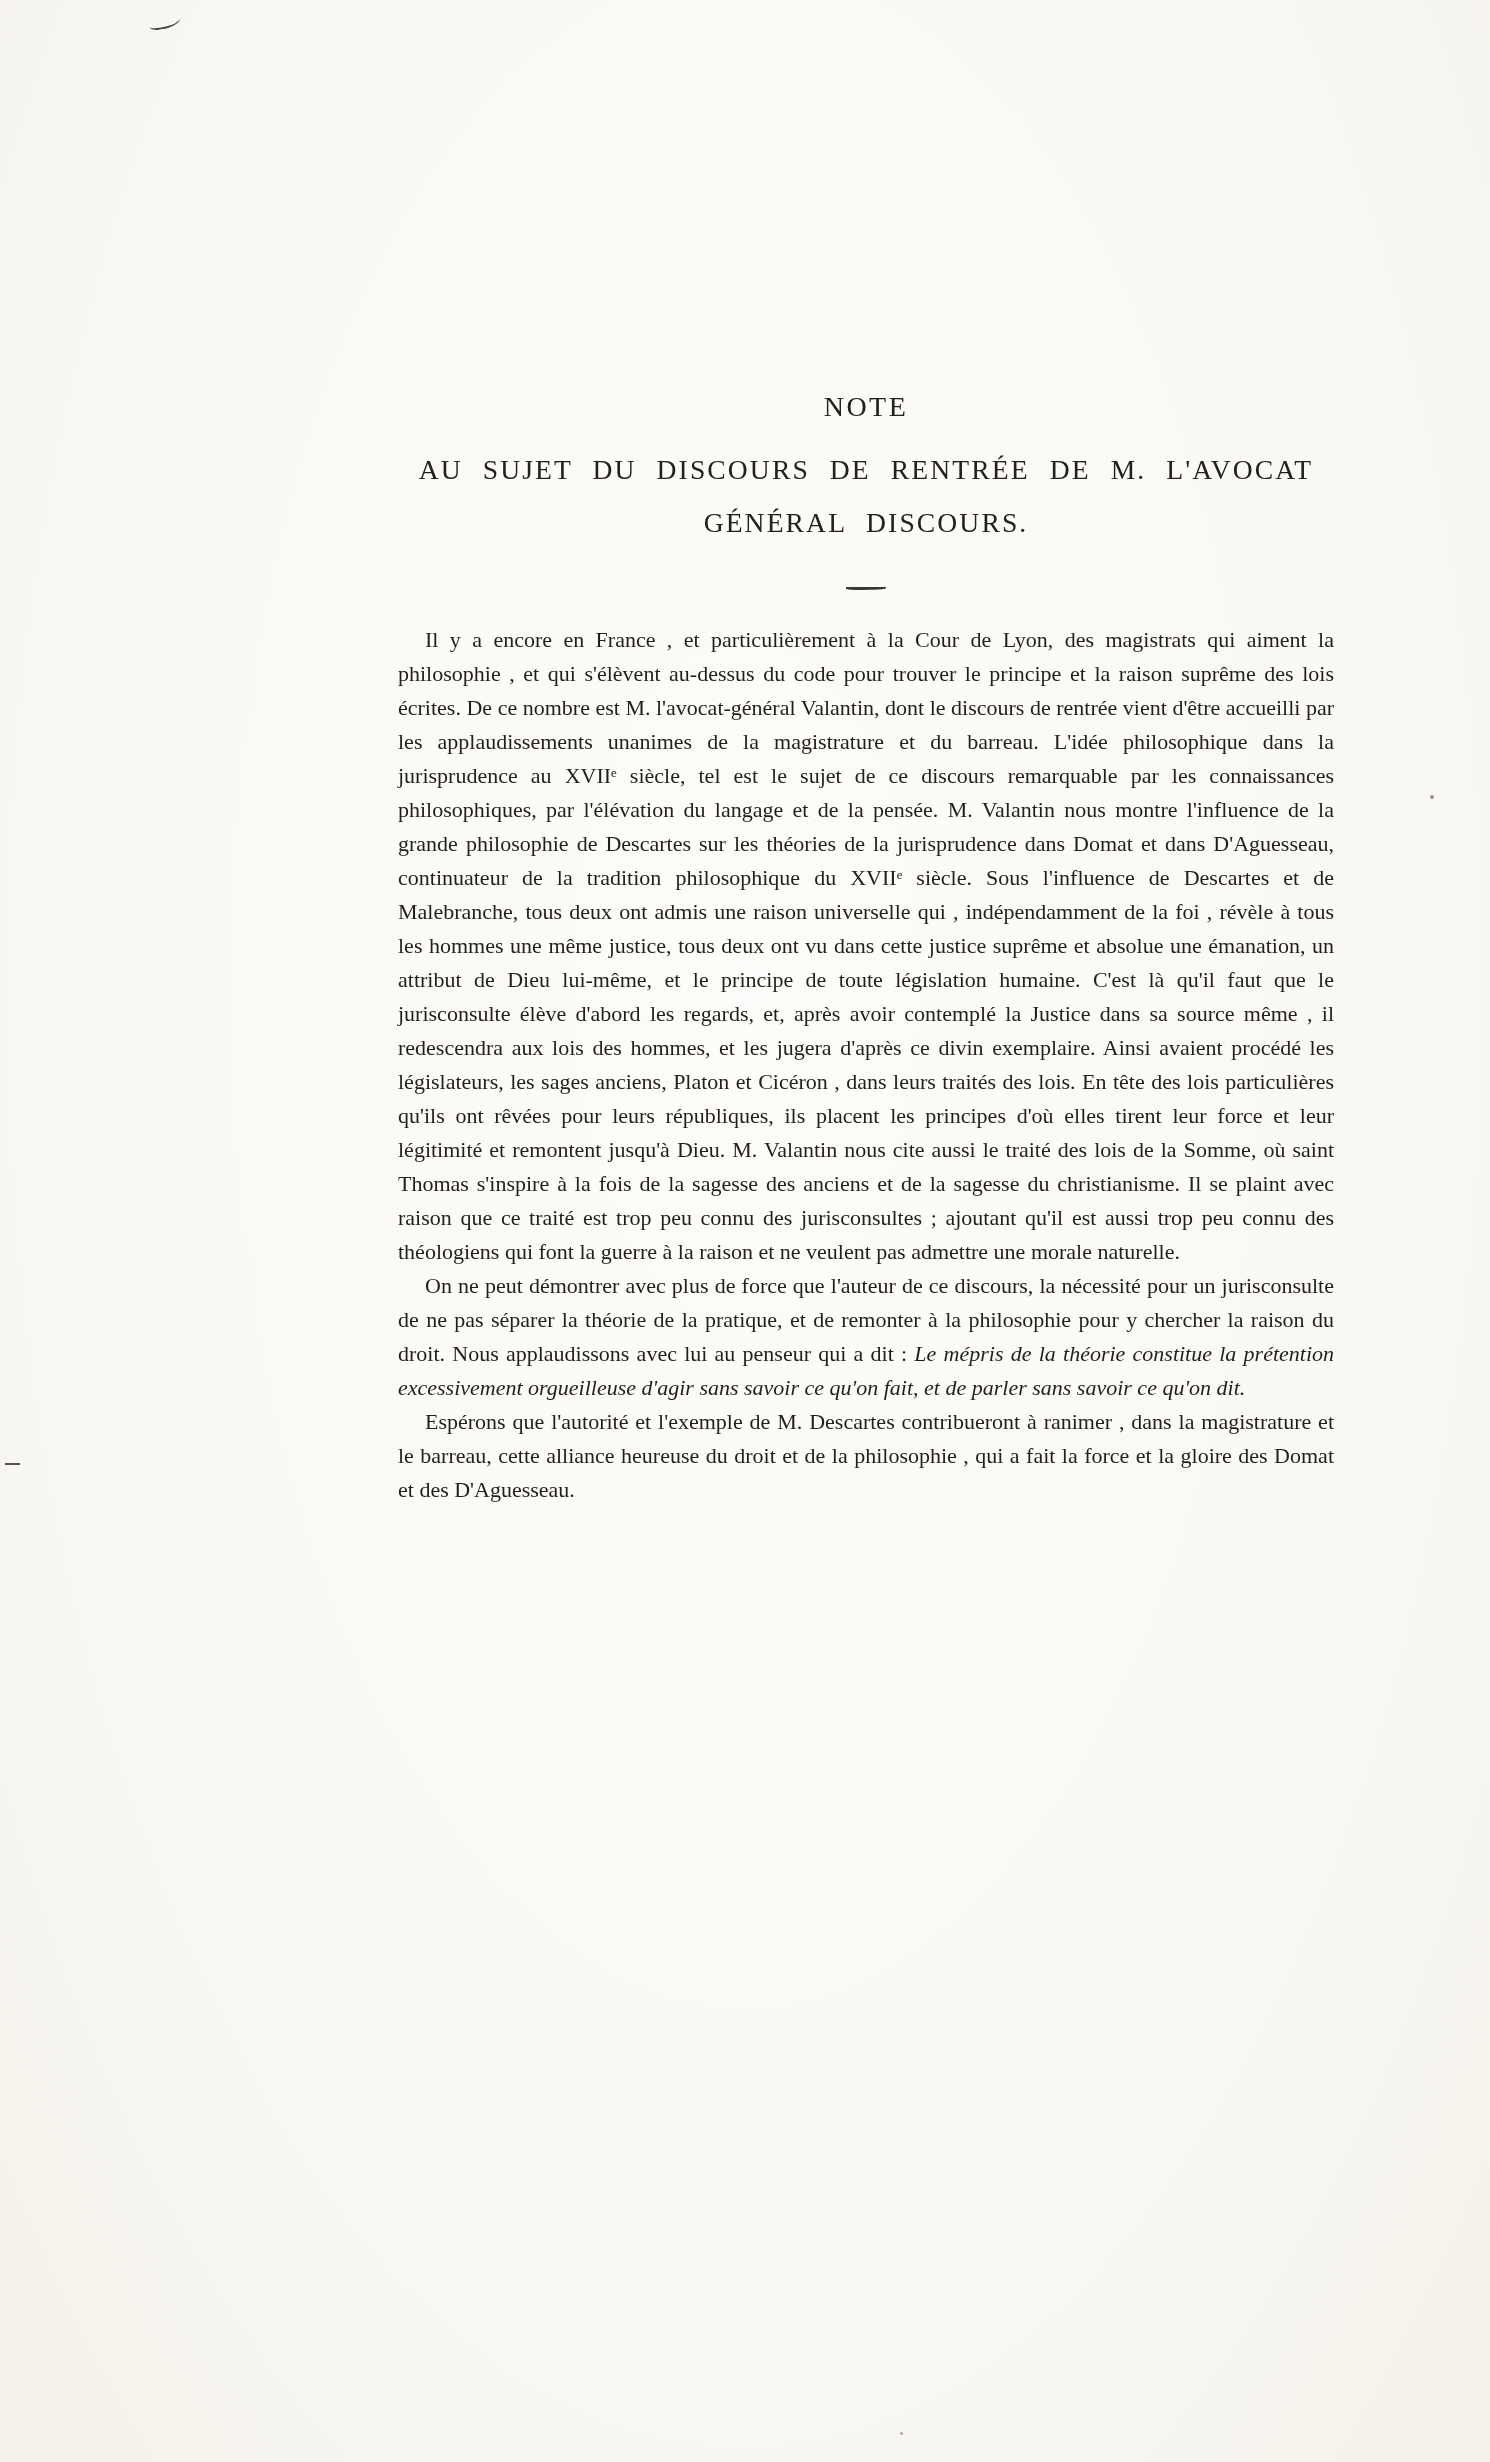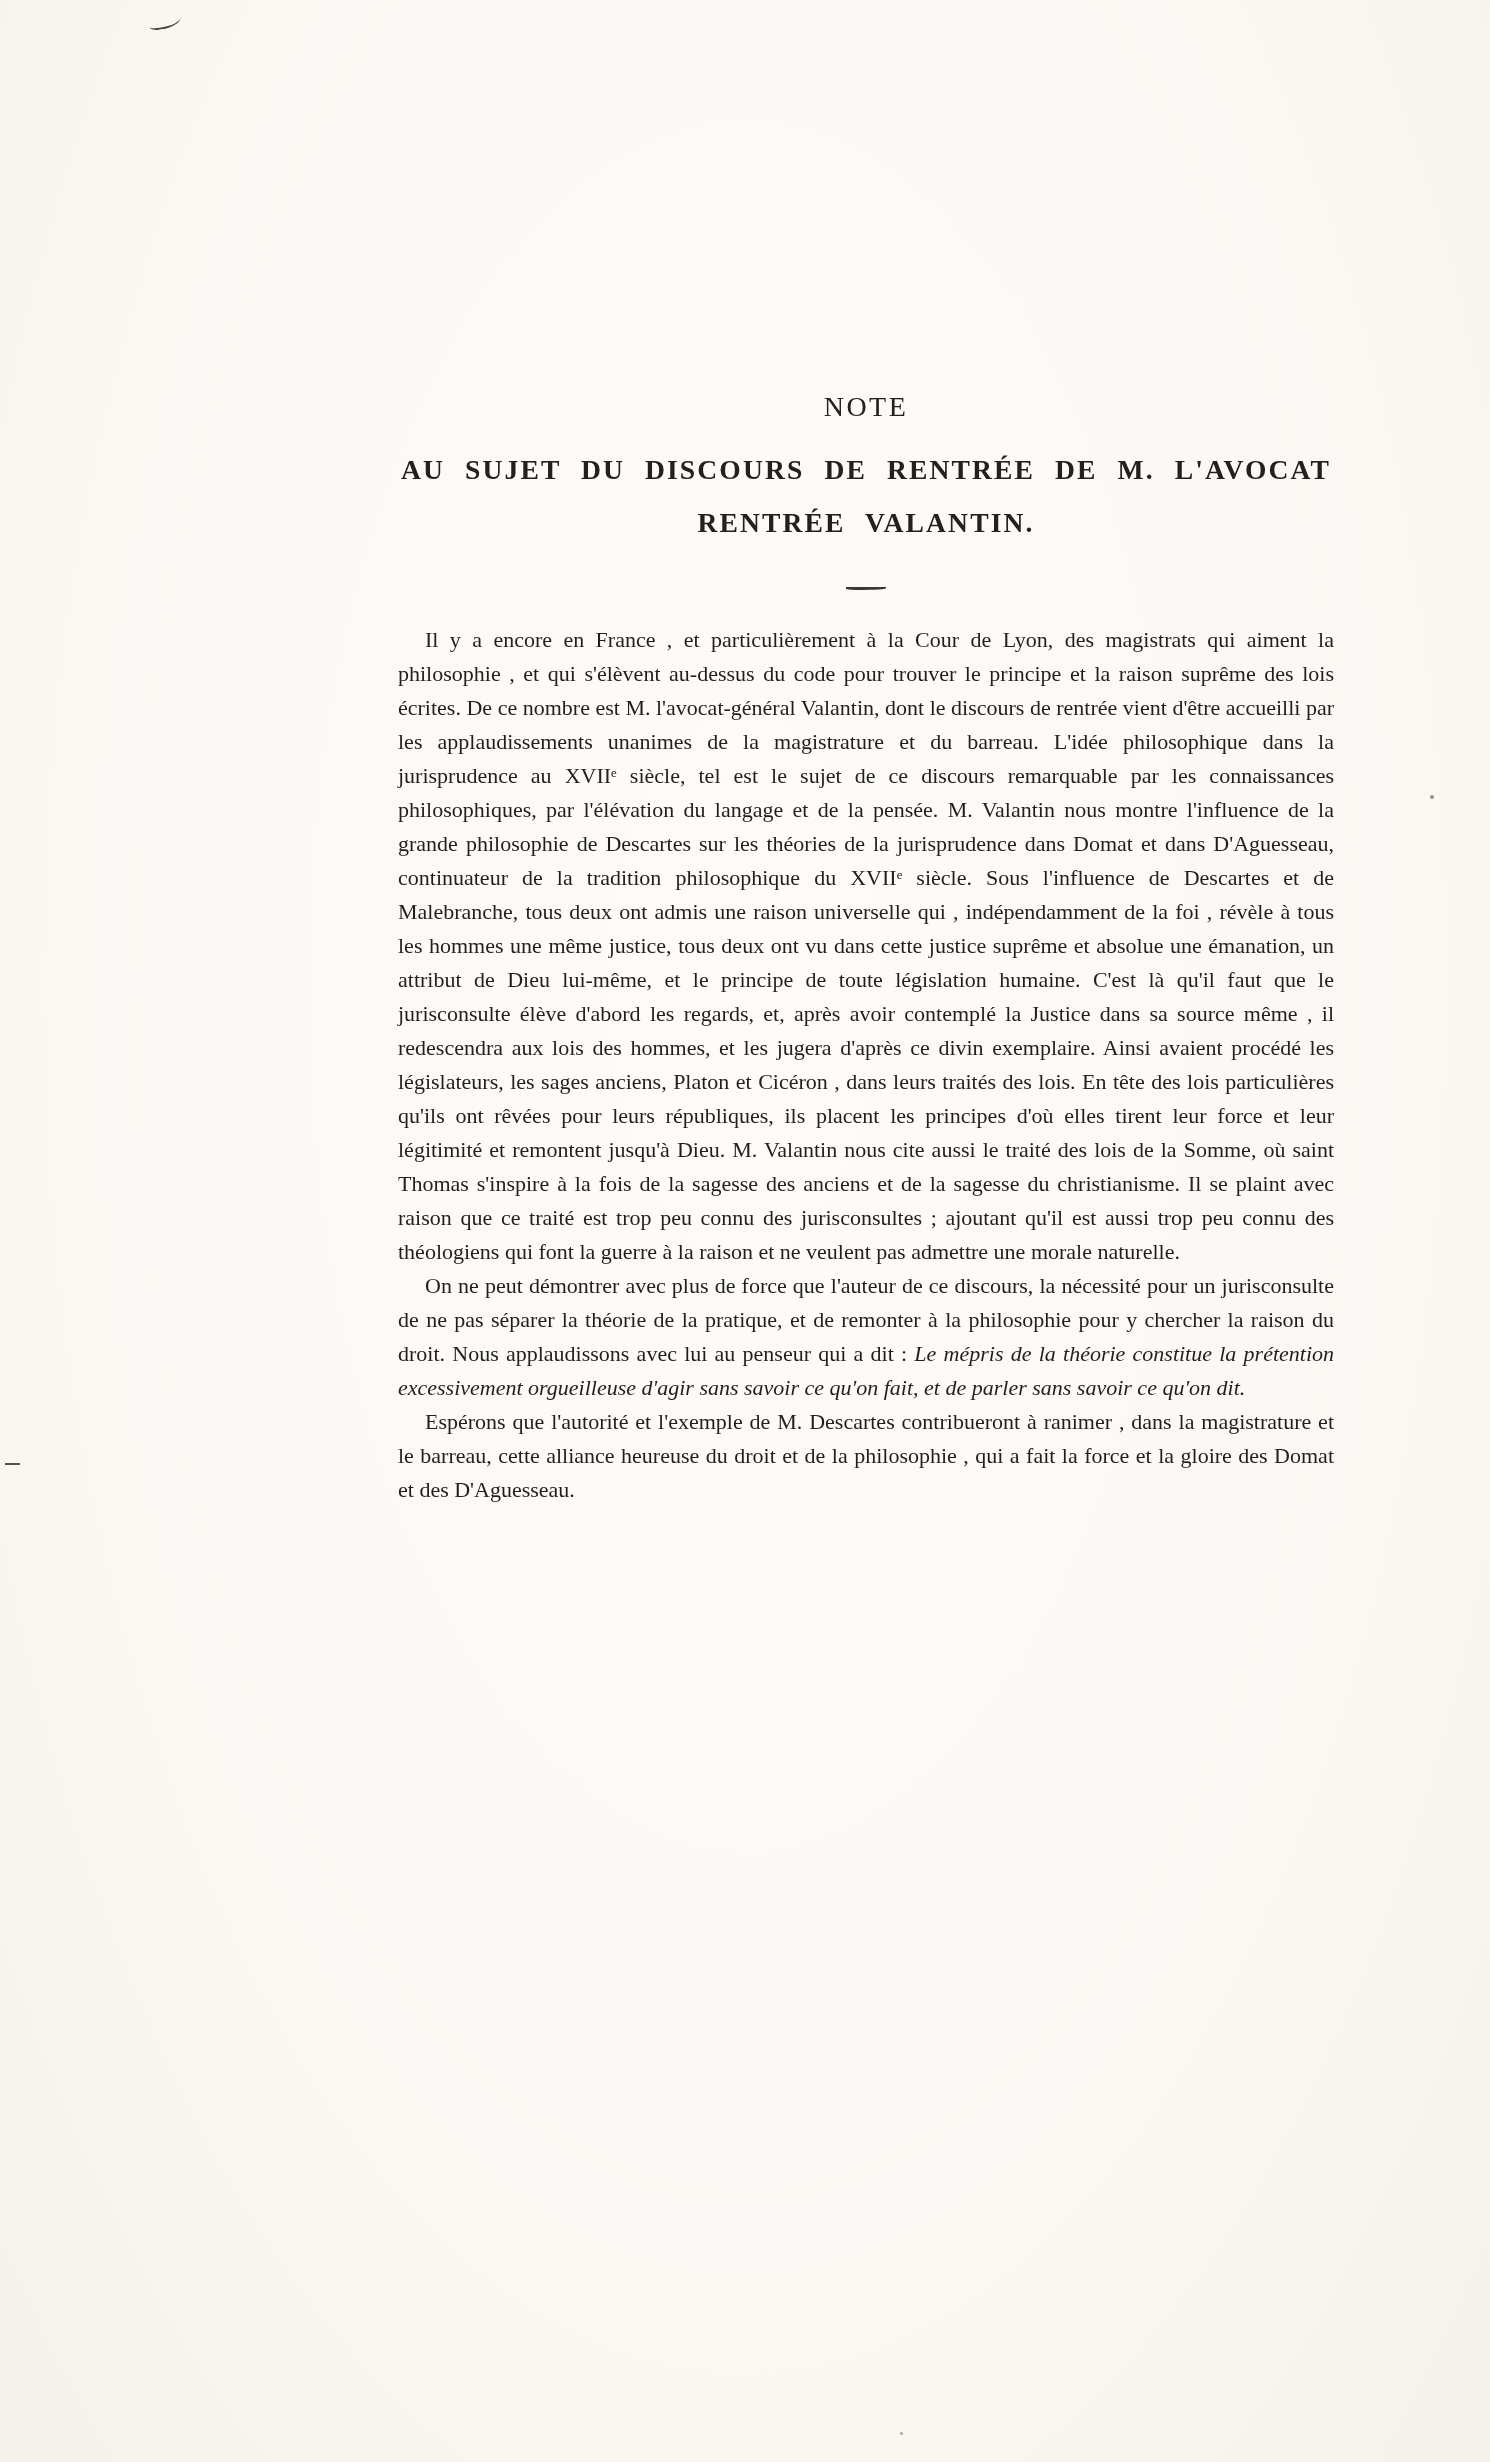--- a/index.html
+++ b/index.html
@@ -29,21 +29,21 @@
     text-align: center;
     font-size: 28px;
     font-weight: normal;
     letter-spacing: 2.5px;
     line-height: 1;
   }
   .headline h2 {
     margin: 22px 0 0 0;
     text-align: center;
     font-size: 27.6px;
-    font-weight: bold;
+    font-weight: normal;
     letter-spacing: 2.1px;
     word-spacing: 11px;
     line-height: 53px;
   }
   .divider {
     display: block;
     width: 40px;
     height: 0;
     margin: 38px auto 0 auto;
     border-bottom: 3.3px solid #3a3833;
@@ -111,21 +111,21 @@
 
   <span class="artifact squiggle-top-left"></span>
   <span class="artifact margin-dash"></span>
   <span class="artifact speck-right"></span>
   <span class="artifact speck-bottom"></span>
 
   <div class="content">
 
     <div class="headline">
       <h1>NOTE</h1>
-      <h2><span>AU SUJET DU DISCOURS DE RENTRÉE DE M. L'AVOCAT</span><br><span>RENTRÉE VALANTIN.</span></h2>
+      <h2><span>AU SUJET DU DISCOURS DE RENTRÉE DE M. L'AVOCAT</span><br><span>GÉNÉRAL DISCOURS.</span></h2>
       <span class="divider"></span>
     </div>
 
     <div class="bodytext">
       <p>Il y a encore en France , et particulièrement à la Cour de Lyon, des magistrats qui aiment la philosophie , et qui s'élèvent au-dessus du code pour trouver le principe et la raison suprême des lois écrites. De ce nombre est M. l'avocat-général Valantin, dont le discours de rentrée vient d'être accueilli par les applaudissements unanimes de la magistrature et du barreau. L'idée philosophique dans la jurisprudence au XVIIᵉ siècle, tel est le sujet de ce discours remarquable par les connaissances philosophiques, par l'élévation du langage et de la pensée. M. Valantin nous montre l'influence de la grande philosophie de Descartes sur les théories de la jurisprudence dans Domat et dans D'Aguesseau, continuateur de la tradition philosophique du XVIIᵉ siècle. Sous l'influence de Descartes et de Malebranche, tous deux ont admis une raison universelle qui , indépendamment de la foi , révèle à tous les hommes une même justice, tous deux ont vu dans cette justice suprême et absolue une émanation, un attribut de Dieu lui-même, et le principe de toute législation humaine. C'est là qu'il faut que le jurisconsulte élève d'abord les regards, et, après avoir contemplé la Justice dans sa source même , il redescendra aux lois des hommes, et les jugera d'après ce divin exemplaire. Ainsi avaient procédé les législateurs, les sages anciens, Platon et Cicéron , dans leurs traités des lois. En tête des lois particulières qu'ils ont rêvées pour leurs républiques, ils placent les principes d'où elles tirent leur force et leur légitimité et remontent jusqu'à Dieu. M. Valantin nous cite aussi le traité des lois de la Somme, où saint Thomas s'inspire à la fois de la sagesse des anciens et de la sagesse du christianisme. Il se plaint avec raison que ce traité est trop peu connu des jurisconsultes ; ajoutant qu'il est aussi trop peu connu des théologiens qui font la guerre à la raison et ne veulent pas admettre une morale naturelle.</p>
       <p><span>On ne peut démontrer avec plus de force que l'auteur de ce discours, la nécessité pour un jurisconsulte de ne pas séparer la théorie de la pratique, et de remonter à la philosophie pour y chercher la raison du droit. Nous applaudissons avec lui au penseur qui a dit : </span><em>Le mépris de la théorie constitue la prétention excessivement orgueilleuse d'agir sans savoir ce qu'on fait, et de parler sans savoir ce qu'on dit.</em></p>
       <p>Espérons que l'autorité et l'exemple de M. Descartes contribueront à ranimer , dans la magistrature et le barreau, cette alliance heureuse du droit et de la philosophie , qui a fait la force et la gloire des Domat et des D'Aguesseau.</p>
     </div>
 
   </div>

